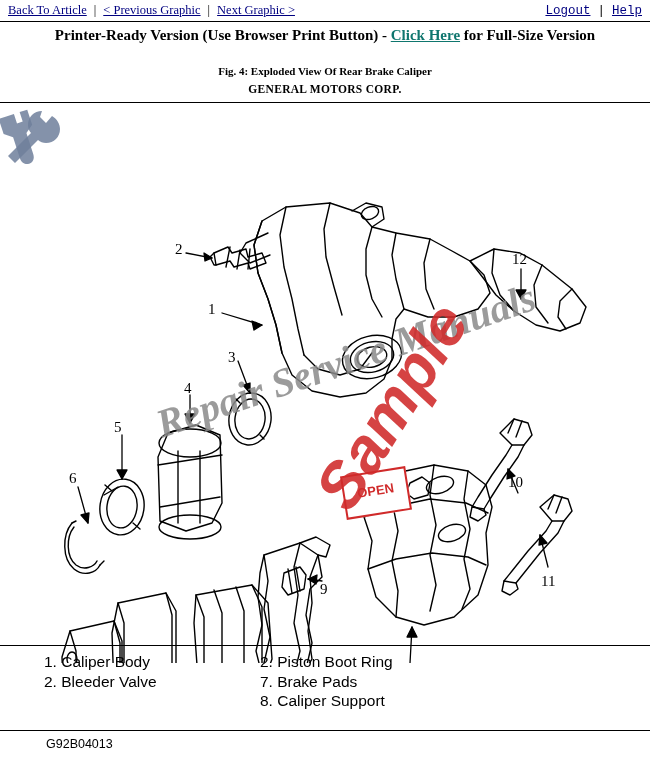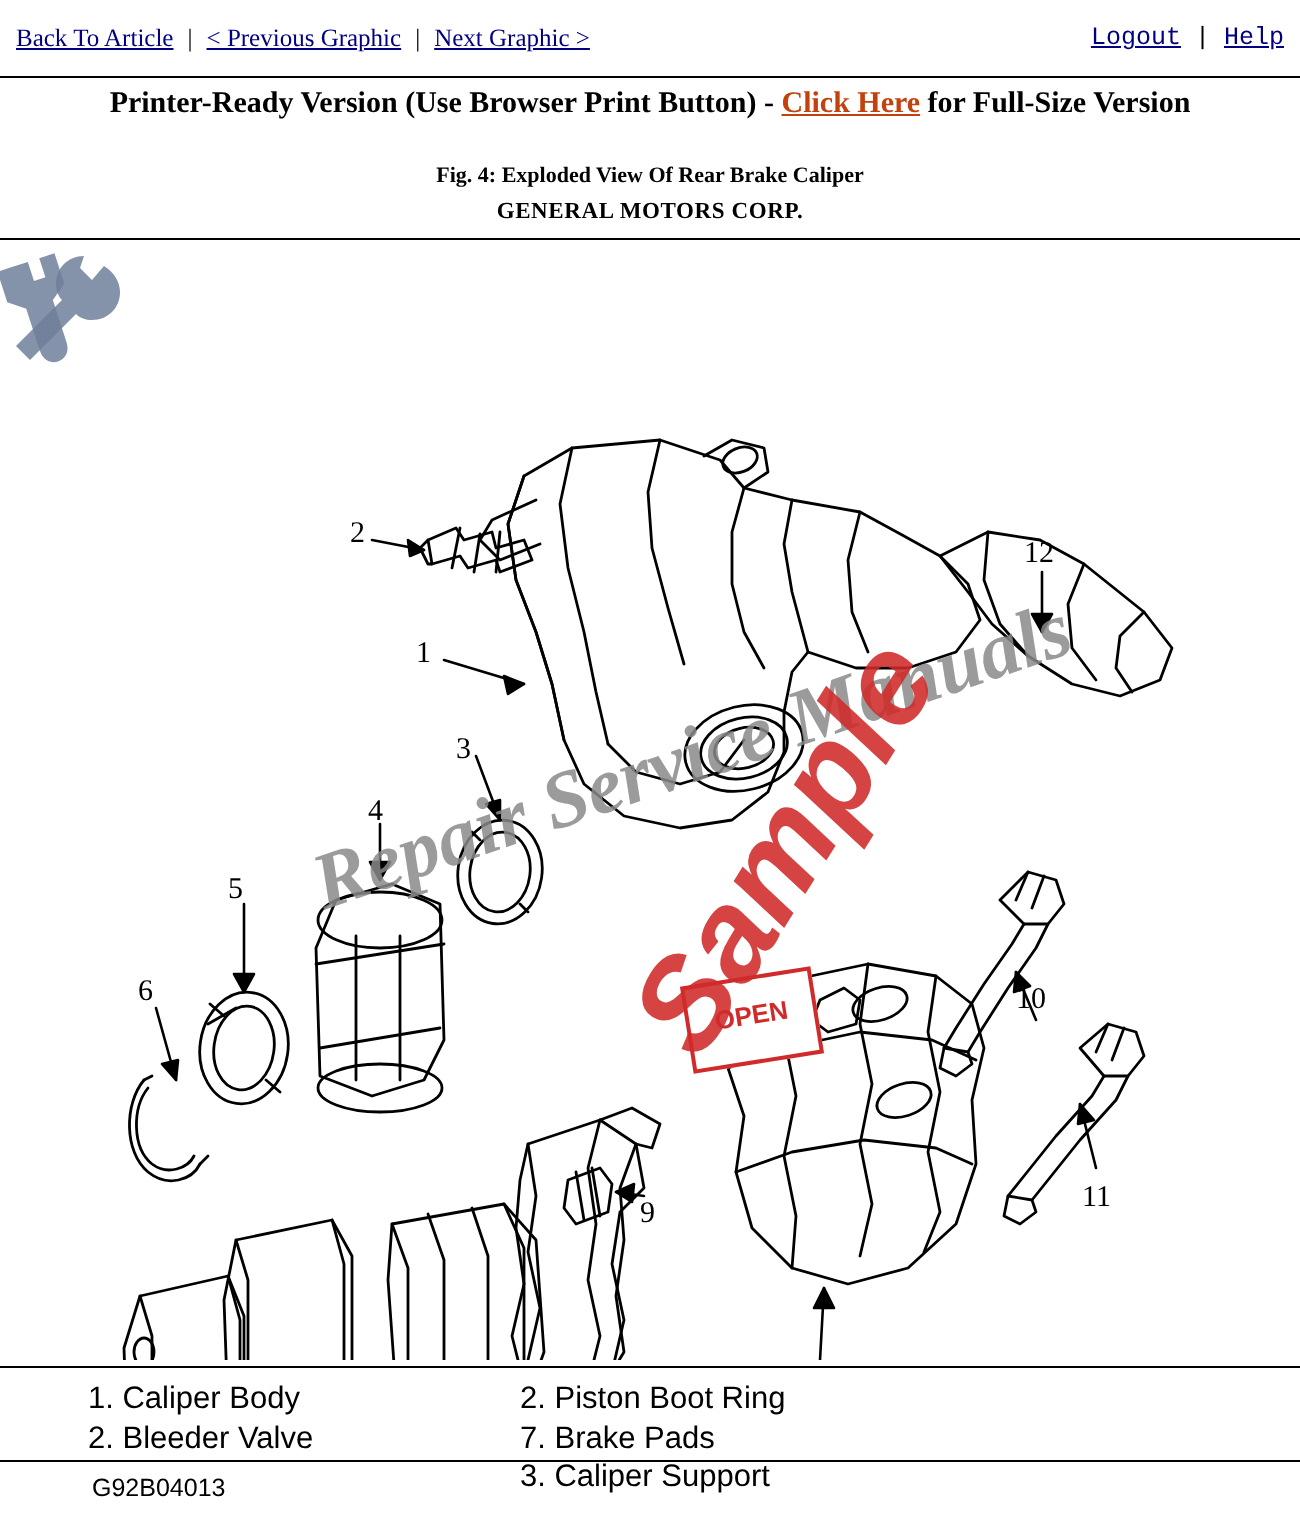--- a/index.html
+++ b/index.html
@@ -11,21 +11,21 @@
     width: 650px;
     height: 764px;
     font-family: "Liberation Serif", serif;
     color: #000000;
     position: relative;
     overflow: hidden;
   }
 
   
   .topnav {
-    height: 39px;
+    height: 22px;
     border-bottom: 1px solid #000;
     display: flex;
     align-items: center;
     padding: 0 8px;
     font-family: "Liberation Serif", serif;
     font-size: 12.5px;
     box-sizing: border-box;
   }
   .topnav .left {
     display: flex;
@@ -53,21 +53,21 @@
     border-bottom: 1px solid #000;
     text-align: center;
     padding: 3px 0 6px 0;
   }
   .printready {
     font-size: 15px;
     font-weight: bold;
     line-height: 20px;
   }
   .printready .clickhere {
-    color: #c2410c;
+    color: #0f766e;
     text-decoration: underline;
     font-weight: bold;
     cursor: pointer;
   }
   .figtitle {
     font-size: 11px;
     font-weight: bold;
     margin-top: 19px;
     line-height: 14px;
   }
@@ -149,21 +149,21 @@
     top: 425px;
     width: 70px;
     height: 70px;
     pointer-events: none;
   }
 
   
   .legend {
     position: absolute;
     left: 0;
-    top: 683px;
+    top: 645px;
     width: 650px;
     border-top: 1px solid #000;
     padding-top: 6px;
     box-sizing: border-box;
   }
   .legend-cols {
     display: flex;
     font-family: "Liberation Sans", sans-serif;
     font-size: 15.5px;
     line-height: 19.5px;
@@ -412,18 +412,18 @@
 
 <div class="legend">
   <div class="legend-cols">
     <div class="legend-col c1">
       <div class="legend-item">1. Caliper Body</div>
       <div class="legend-item">2. Bleeder Valve</div>
     </div>
     <div class="legend-col c2">
       <div class="legend-item">2. Piston Boot Ring</div>
       <div class="legend-item">7. Brake Pads</div>
-      <div class="legend-item">3. Caliper Support</div>
+      <div class="legend-item">8. Caliper Support</div>
     </div>
   </div>
 </div>
 
 <div class="figcode">G92B04013</div>
 
 </body></html>

